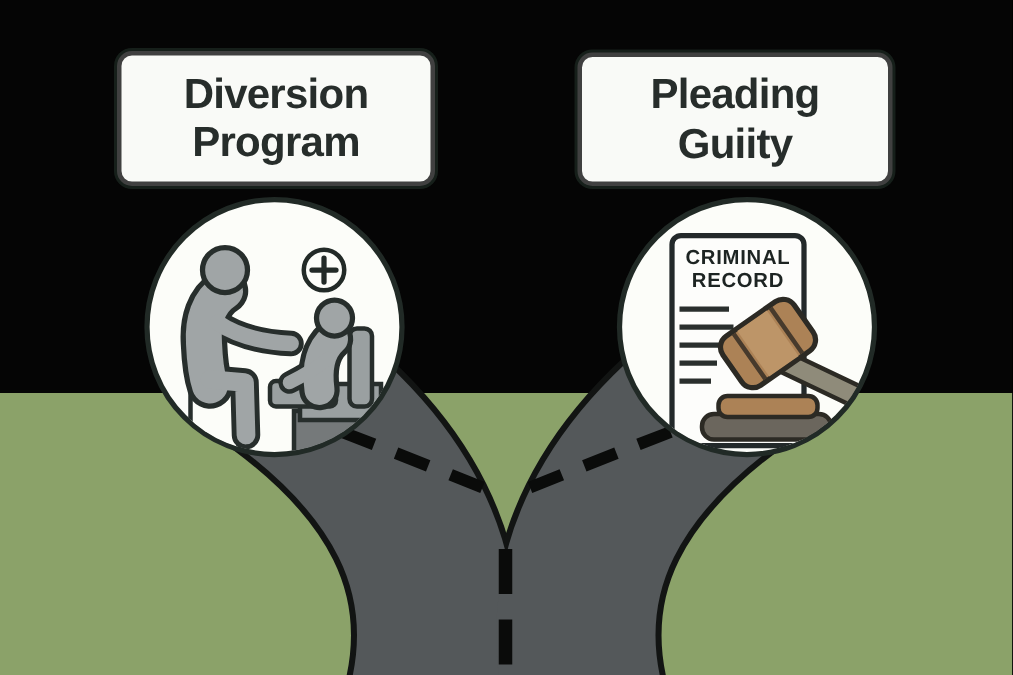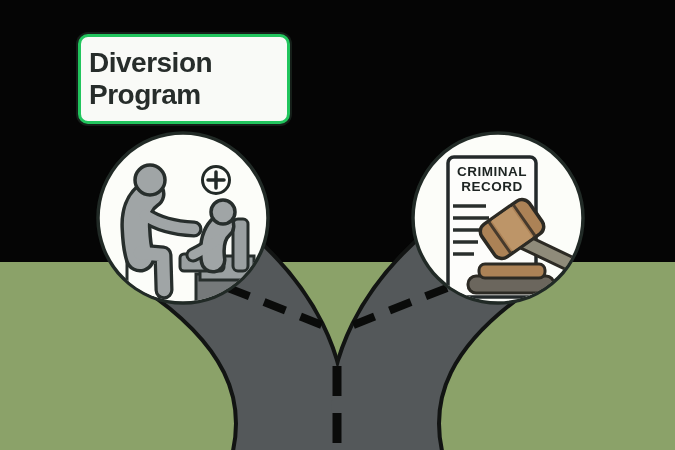--- a/index.html
+++ b/index.html
@@ -4,24 +4,25 @@
 <style>
   html,body{margin:0;padding:0;background:#000;}
   #stage{
     position:relative;width:675px;height:450px;overflow:hidden;
     background:#050505;font-family:"Liberation Sans",sans-serif;
   }
   #stage svg{position:absolute;left:0;top:0;}
   .option-card{
     position:absolute;
     background:#f9faf7;
-    border:3px solid #22c55e;
+    border:3px solid #404040;
     border-radius:10px;
     box-shadow:0 0 0 2px rgba(45,65,54,.45);
     display:flex;align-items:center;justify-content:center;
+    text-align:center;
     font-weight:bold;
     color:#272d2b;
     font-size:28px;
     line-height:1.16;
     letter-spacing:-0.5px;
     padding:0 8px;
     box-sizing:border-box;
   }
   #card-left{left:78px;top:34px;width:212px;height:90px;}
   #card-right{left:385px;top:35px;width:210px;height:89px;}
@@ -127,14 +128,17 @@
           <rect x="468" y="276" width="86" height="17" rx="8" fill="#6b665d" stroke="#2c2a24" stroke-width="3"></rect>
           <rect x="479" y="264" width="66" height="14" rx="6" fill="#ac8256" stroke="#2c2a24" stroke-width="3"></rect>
         </g>
       </g>
     </g>
   </svg>
 
   <div id="card-left" class="option-card">
     <span>Diversion Program</span>
   </div>
+  <div id="card-right" class="option-card">
+    <span>Pleading Guiity</span>
+  </div>
 
 </div>
 
 </body></html>

